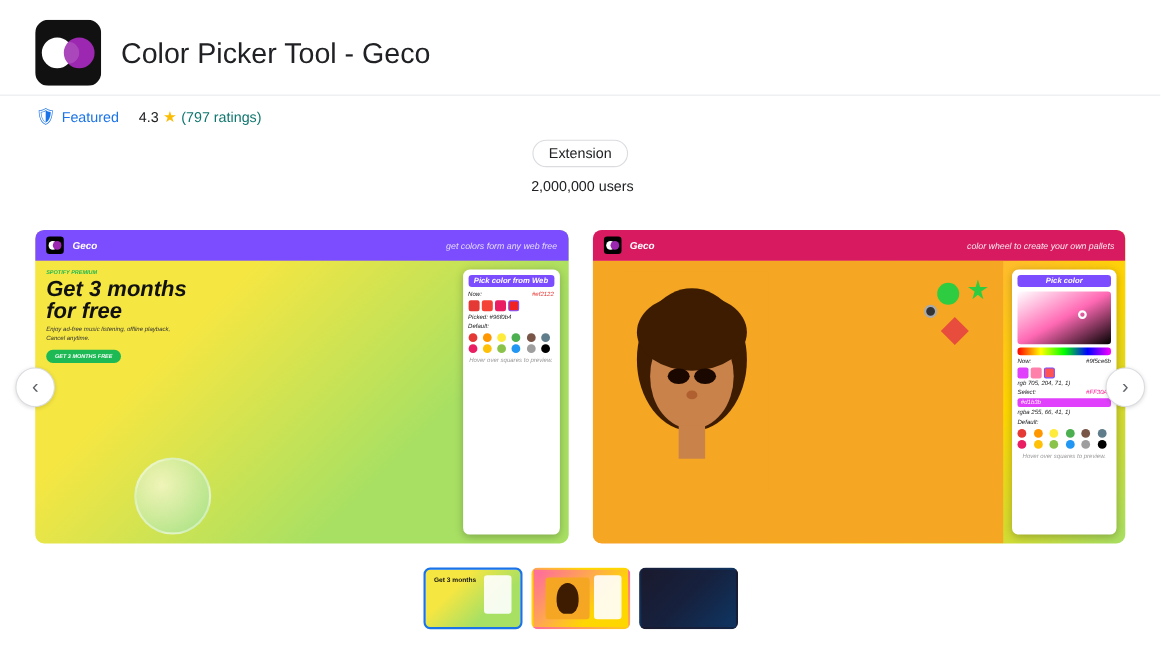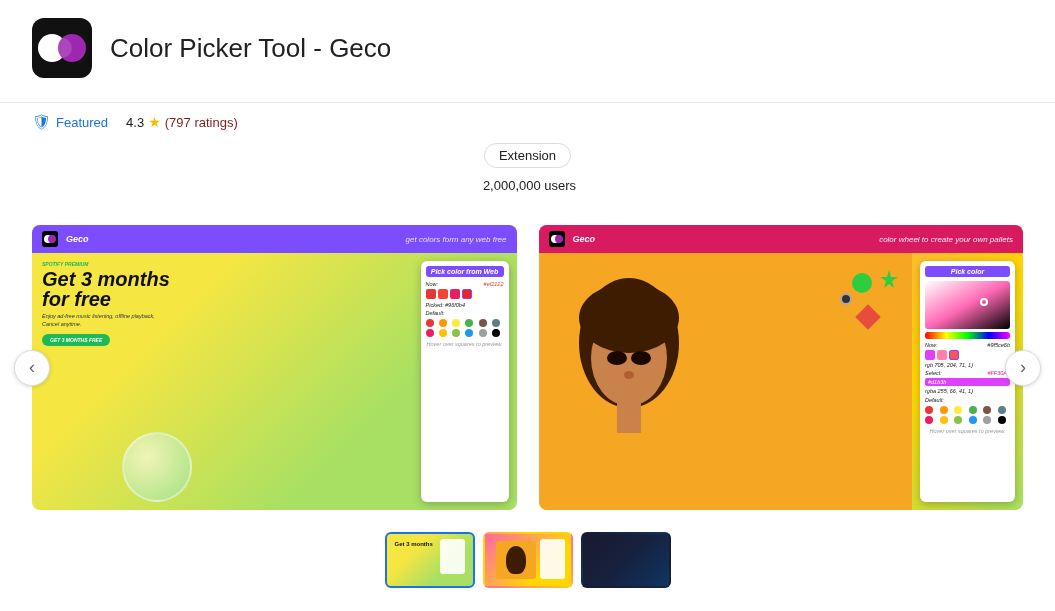--- a/index.html
+++ b/index.html
@@ -9,21 +9,21 @@
       color: #202124;
       width: 1055px;
       min-height: 611px;
       overflow: hidden;
     }
 
     
     .header {
       display: flex;
       align-items: center;
-      padding: 18px 32px 24px 32px;
+      padding: 18px 32px 8px 32px;
       border-bottom: 1px solid #e8eaed;
     }
     .app-logo {
       width: 60px;
       height: 60px;
       margin-right: 18px;
       flex-shrink: 0;
     }
     .app-title {
       font-size: 26px;
@@ -65,21 +65,21 @@
     .rating {
       display: flex;
       align-items: center;
       gap: 4px;
       color: #202124;
       font-size: 13px;
       margin-left: 10px;
     }
     .star { color: #fbbc04; font-size: 14px; }
     .rating-link {
-      color: #7f1d1d;
+      color: #0f766e;
       text-decoration: none;
       font-size: 13px;
     }
 
     
     .tags-row {
       display: flex;
       align-items: center;
       padding: 6px 32px 12px 32px;
       gap: 10px;

